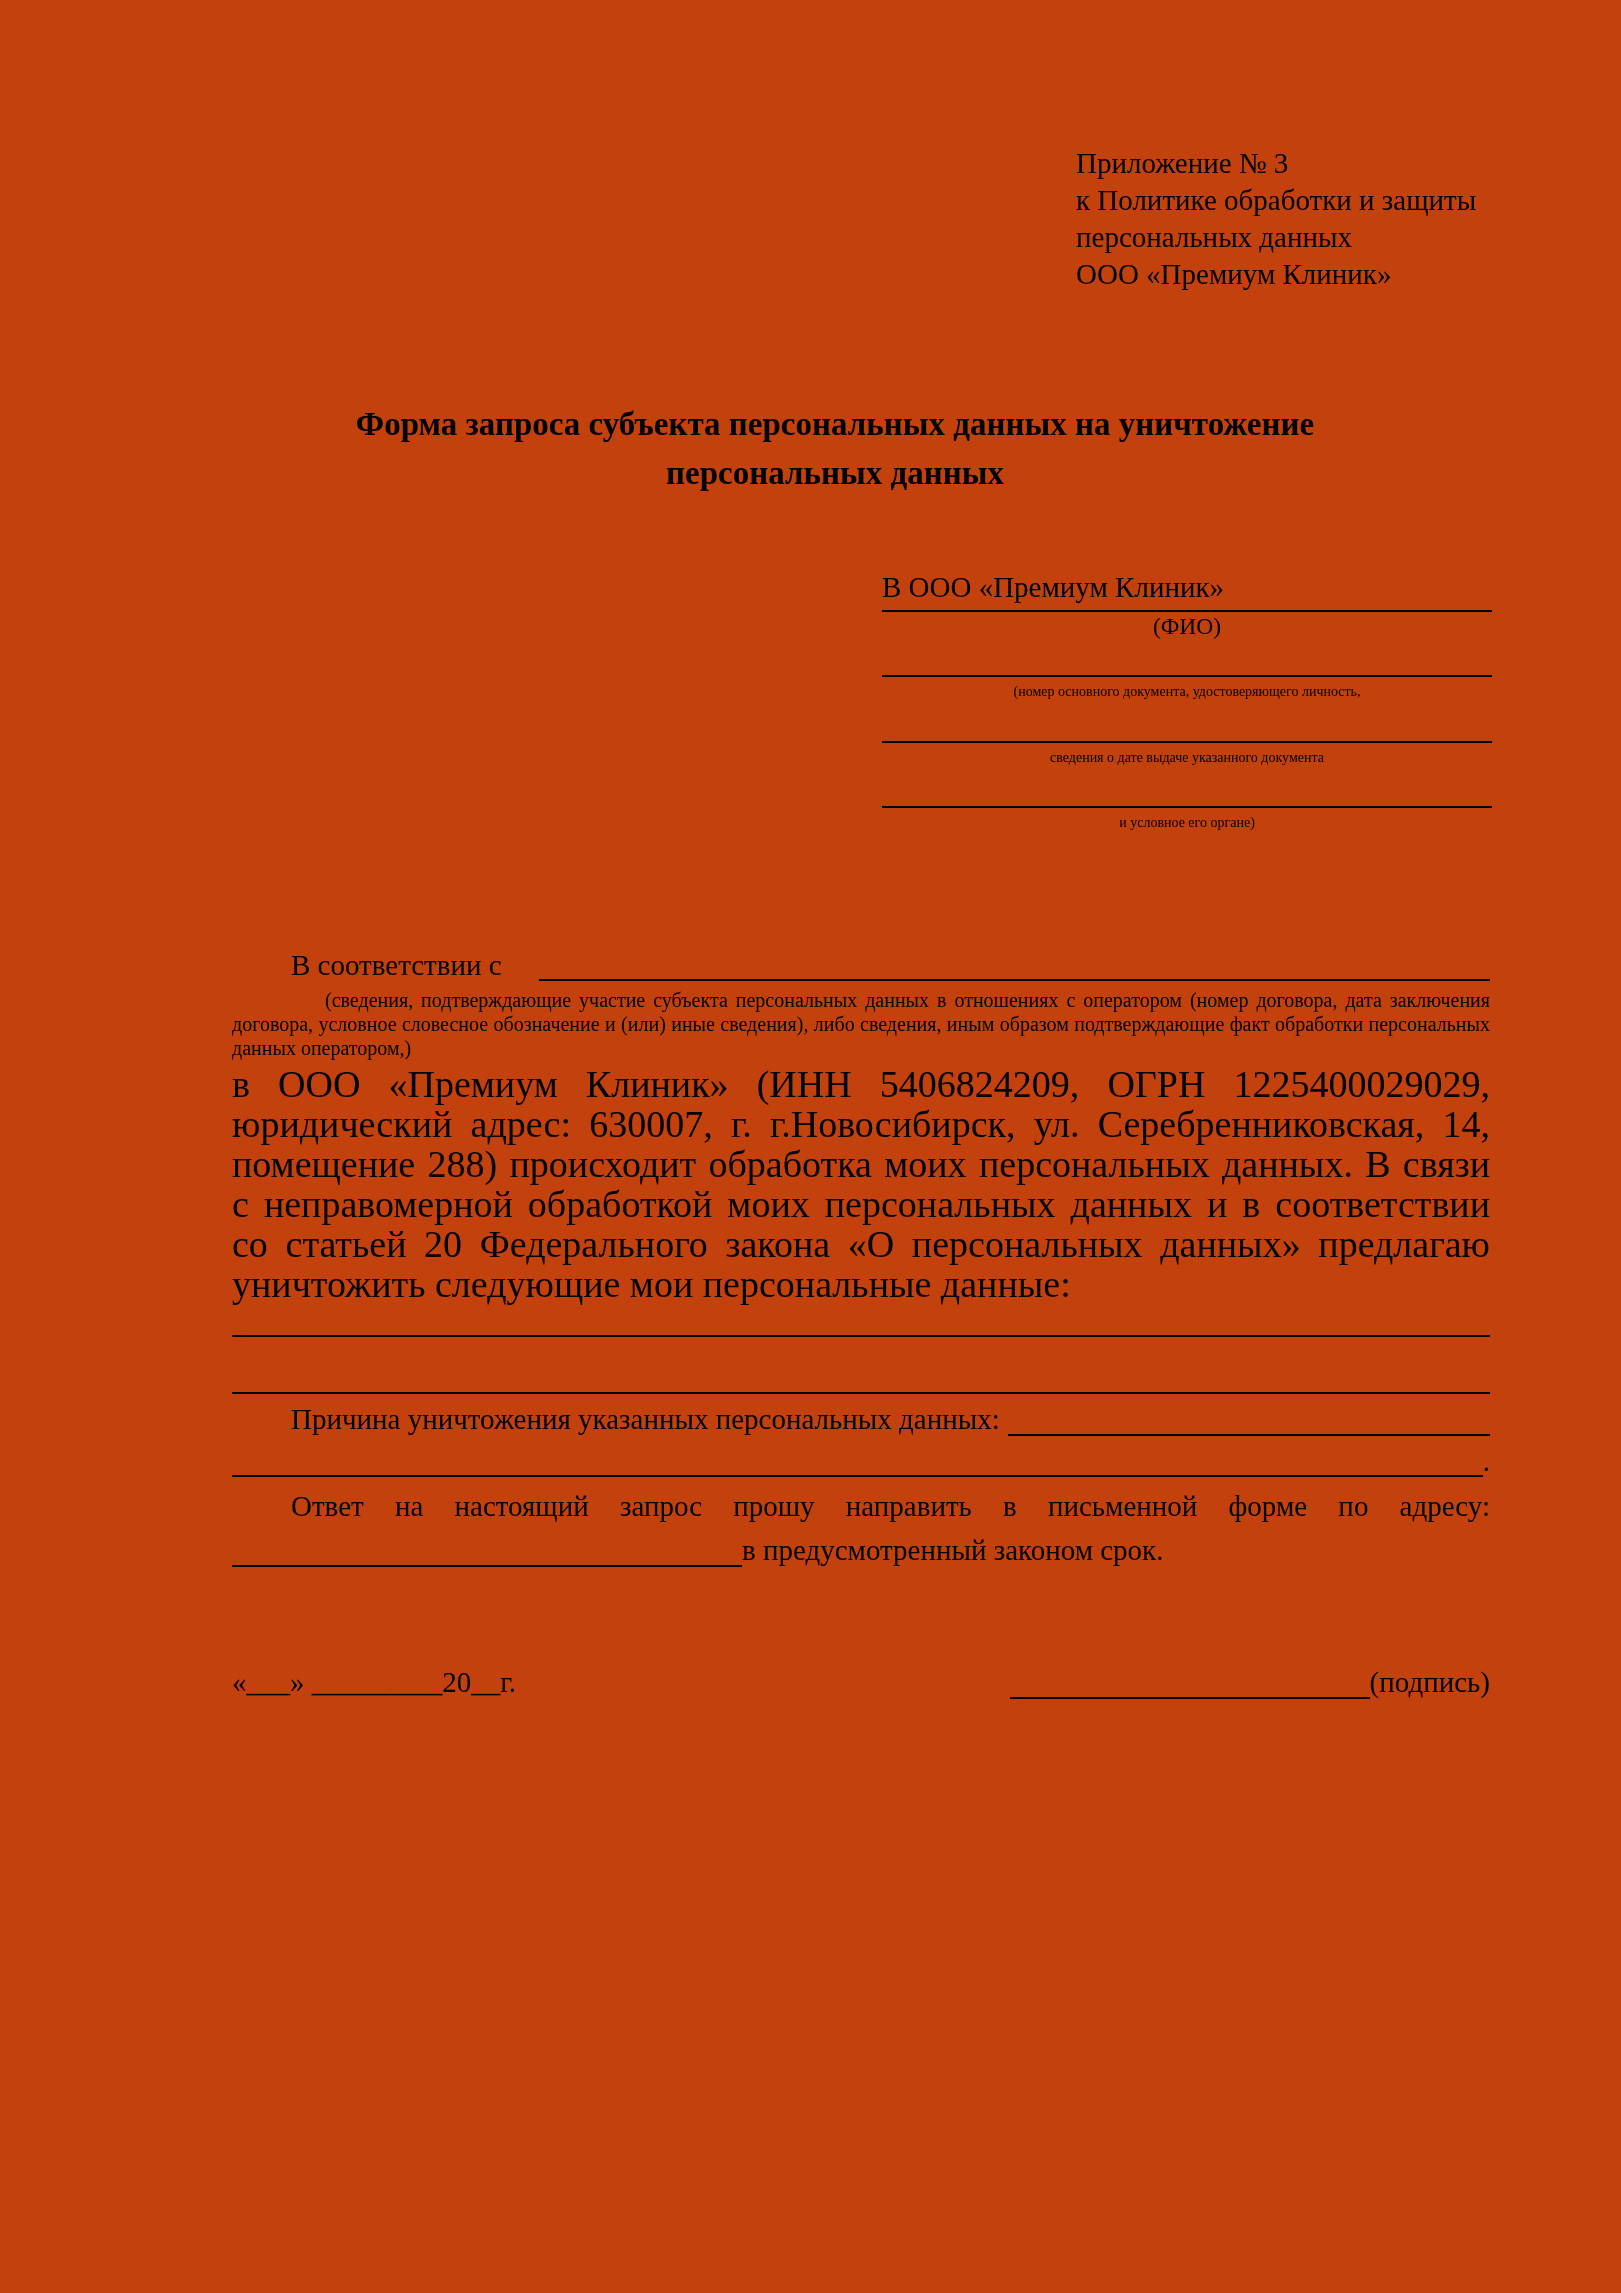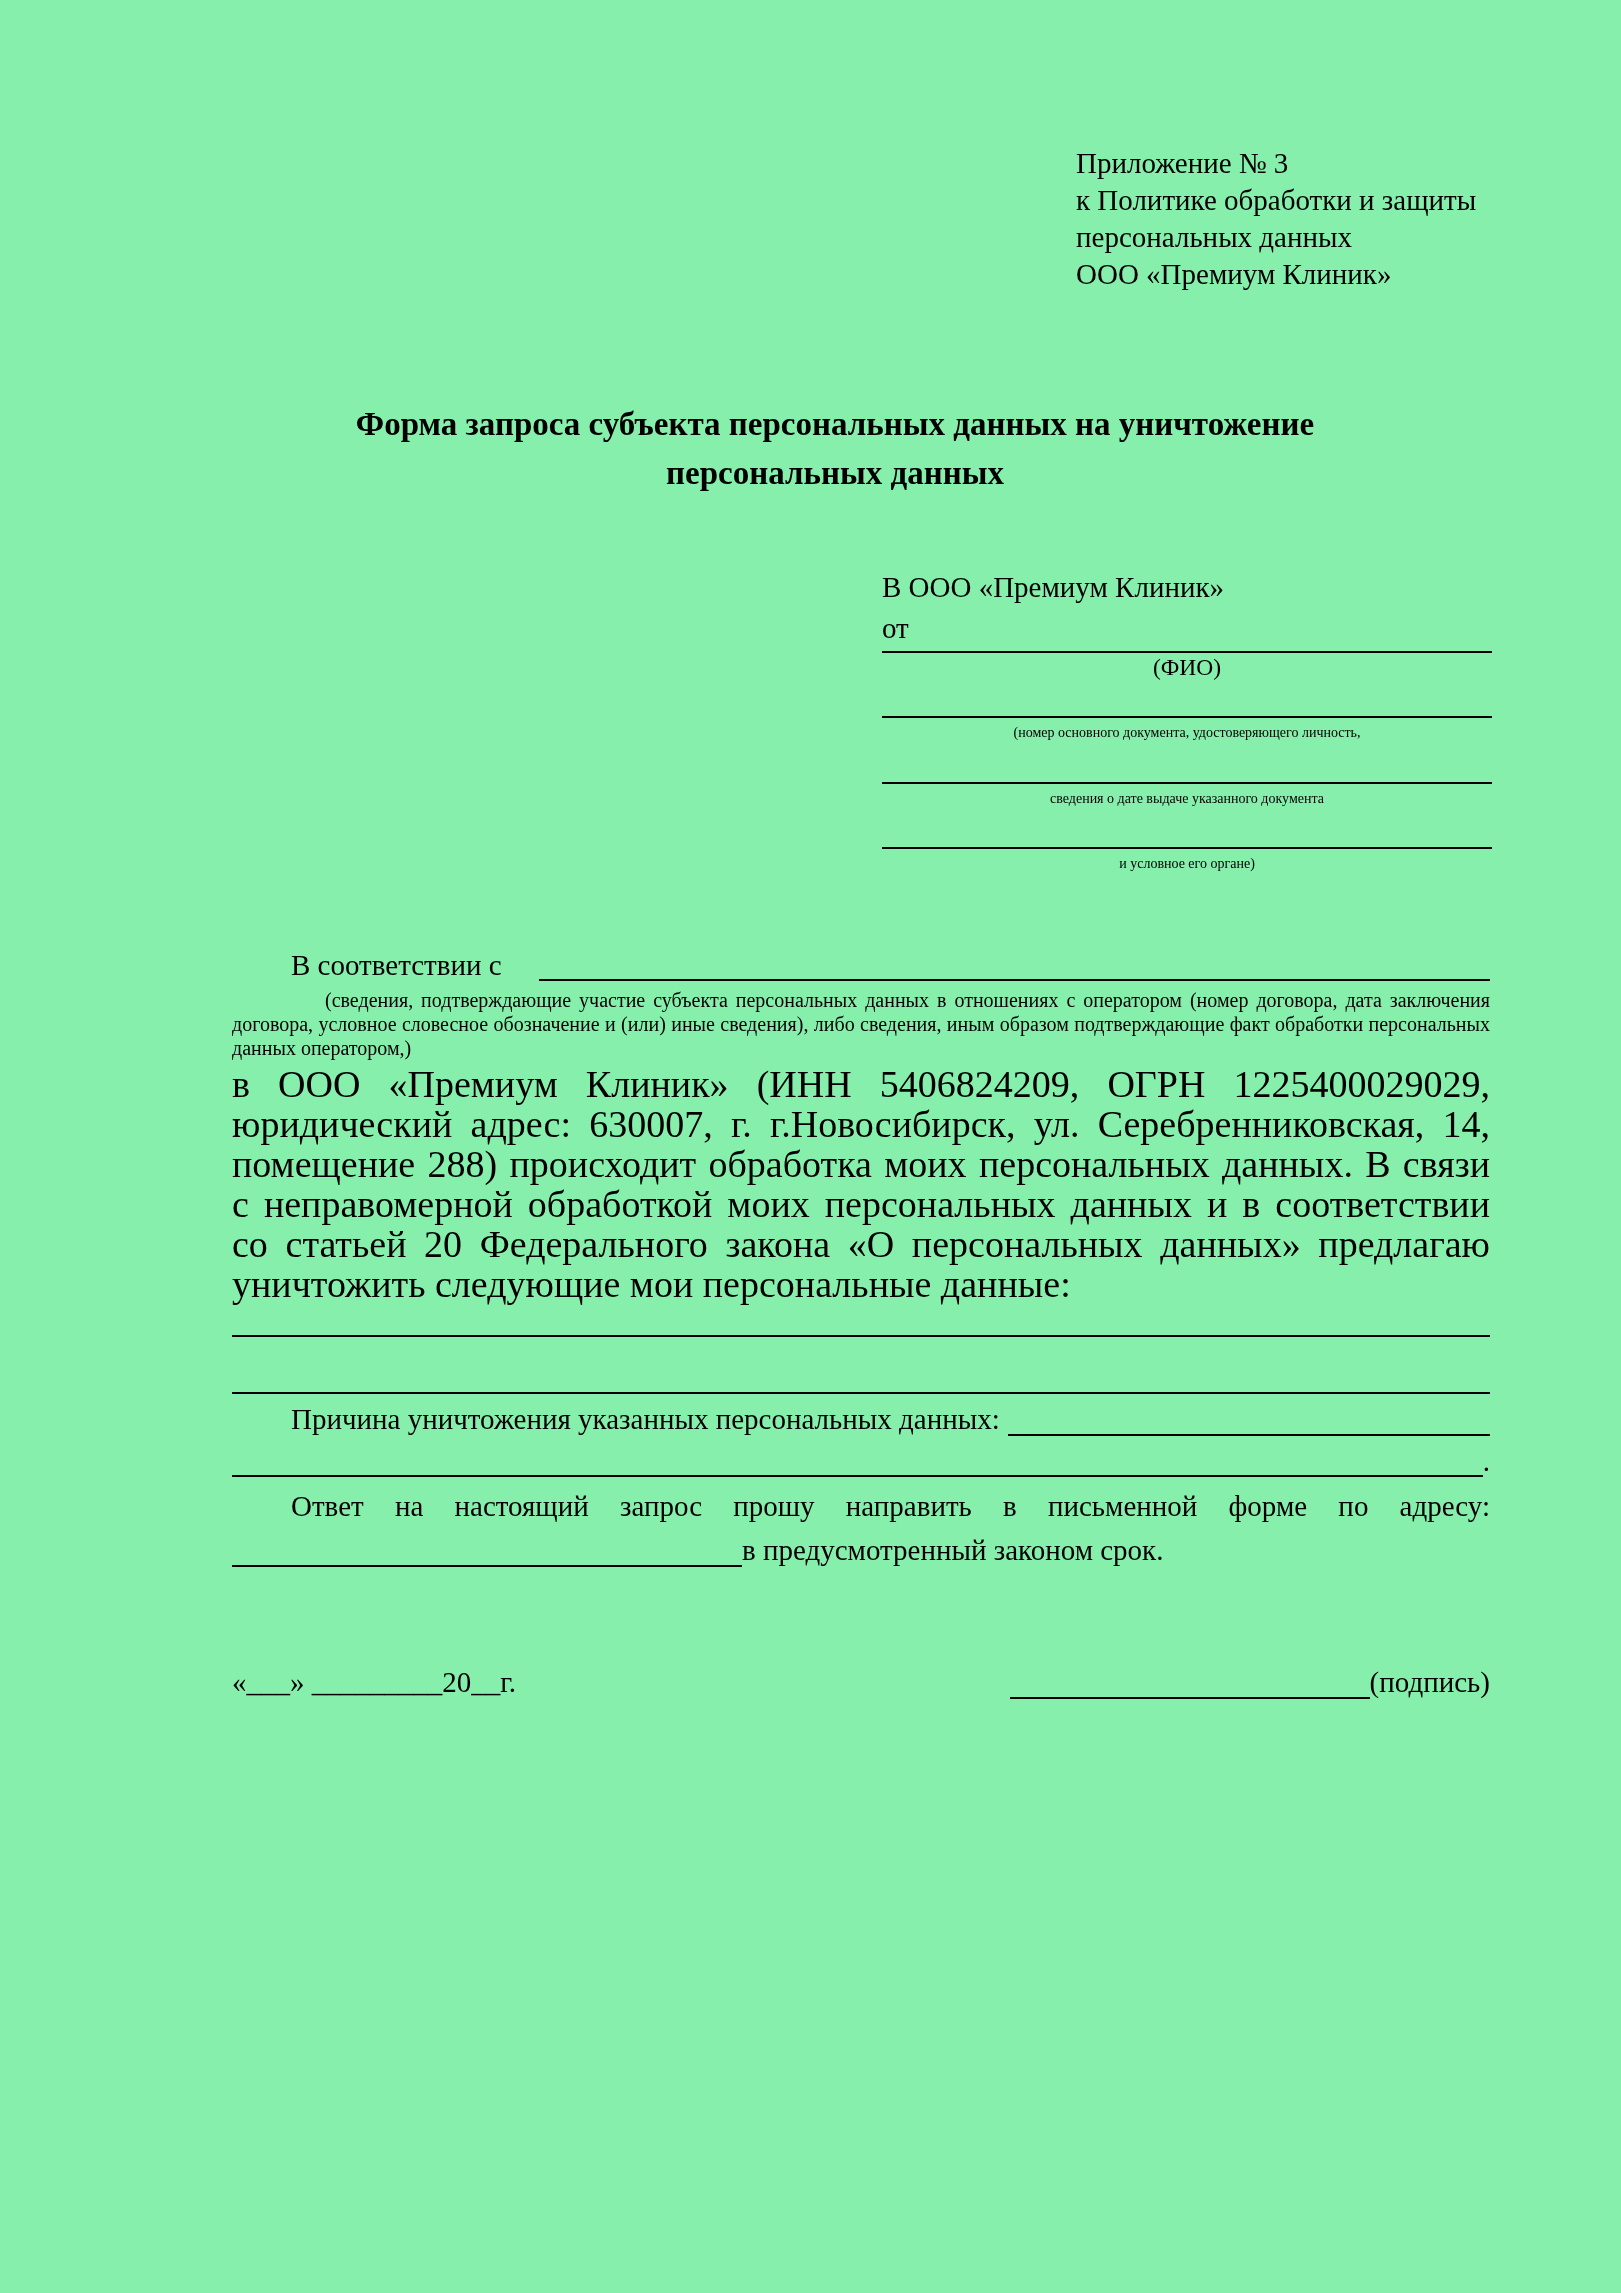--- a/index.html
+++ b/index.html
@@ -1,19 +1,19 @@
 <!DOCTYPE html>
 <html><head>
 <meta charset="utf-8">
 <style>
   html,body { margin:0; padding:0; background:#ffffff; }
   .page {
     position:relative;
     width:1621px; height:2294px;
-    background:#86efac;
+    background:#c2410c;
     color:#000000;
     font-family:"Liberation Serif","DejaVu Serif",serif;
     overflow:hidden;
   }
   
   .apx-header {
     position:absolute; left:1076px; top:145px;
     font-size:29px; line-height:37px;
     text-align:left; white-space:nowrap;
   }
@@ -93,21 +93,20 @@
     <div>ООО «Премиум Клиник»</div>
   </div>
 
   <div class="doc-title">
     <div>Форма запроса субъекта персональных данных на уничтожение</div>
     <div>персональных данных</div>
   </div>
 
   <div class="addressee">
     <div>В ООО «Премиум Клиник»</div>
-    <div>от</div>
 
     <div class="fld" style="margin-top:2px;">
       <div class="fld-line"></div>
       <div class="fld-cap fio">(ФИО)</div>
     </div>
 
     <div class="fld">
       <div class="fld-line"></div>
       <div class="fld-cap">(номер основного документа, удостоверяющего личность,</div>
     </div>

